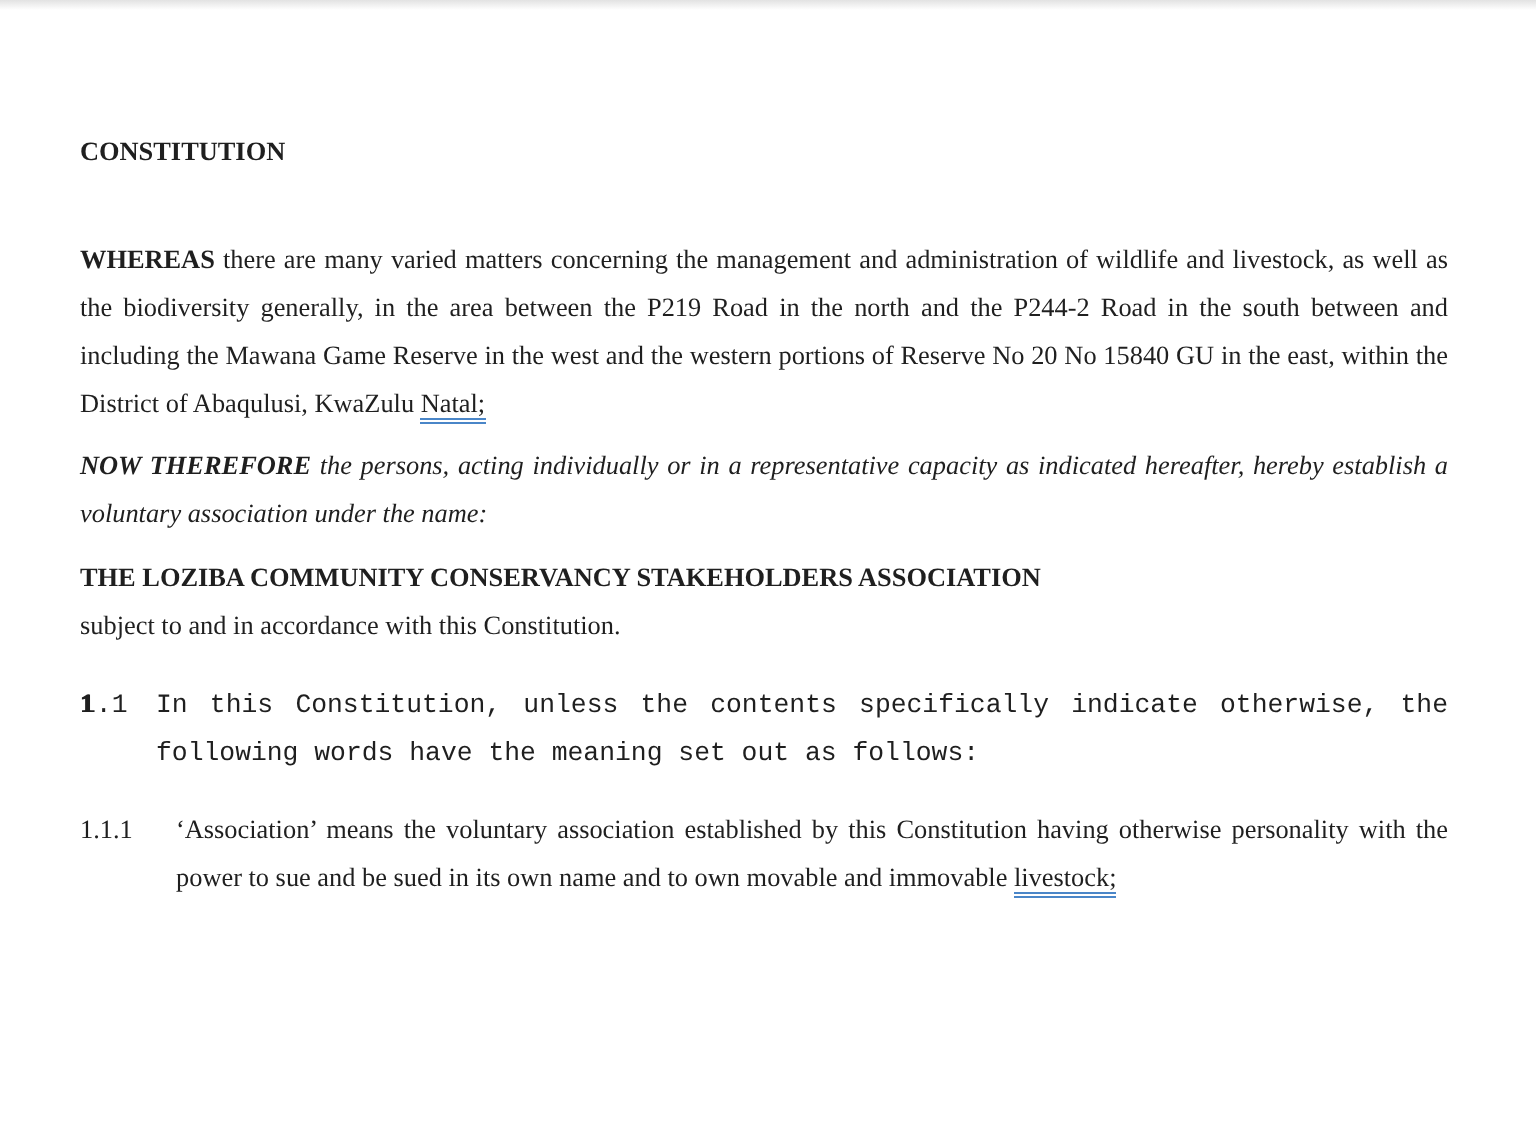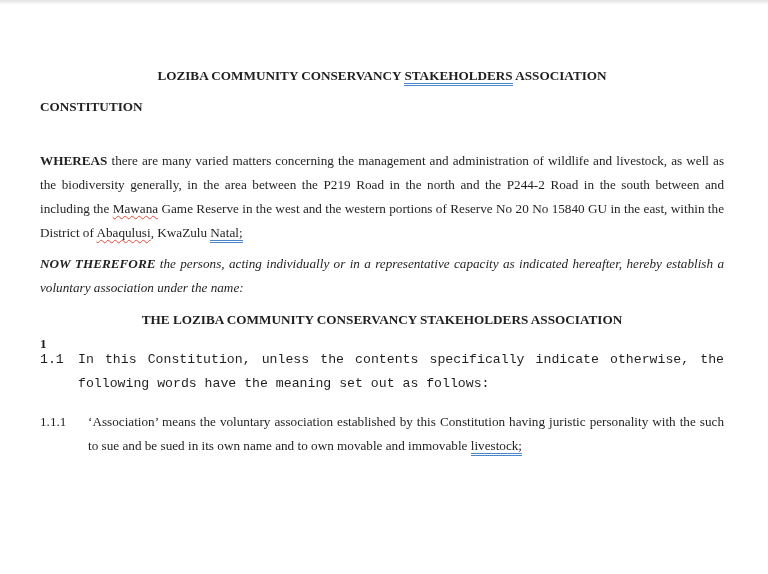--- a/index.html
+++ b/index.html
@@ -27,46 +27,45 @@
     font-size: 13.2px;
     line-height: 24px;
   }
   .doc-block { margin: 0 0 0 0; }
   .title     { text-align: center; font-weight: 700; margin-bottom: 7px; }
   .subtitle  { text-align: left; font-weight: 700; margin-bottom: 30px; }
   .para      { text-align: justify; }
   .p1 { margin-bottom: 7px; }
   .p2 { margin-bottom: 6px; }
   .p3 { margin-bottom: 8px; font-style: italic; }
-  .name-line { text-align: center; font-weight: 700; margin-bottom: 0; }
+  .name-line { text-align: left; font-weight: 700; margin-bottom: 0; }
   .closing   { margin-bottom: 15px; }
   .heading1  { font-weight: 700; position: relative; padding-left: 28px; margin-bottom: 16px; }
   .clause1   { position: relative; padding-left: 38px; margin-bottom: 14px; text-align: justify; font-family: Liberation Mono, monospace; }
   .clause2   { position: relative; padding-left: 48px; text-align: justify; }
   .num { position: absolute; left: 0; top: 0; }
   .b { font-weight: 700; }
   .spell {
-    text-decoration: underline;
     text-decoration-style: wavy;
     text-decoration-color: #e04c3c;
     text-decoration-thickness: 1px;
     text-underline-offset: 2px;
     text-decoration-skip-ink: none;
   }
   .grammar {
     border-bottom: 3px double #4a86c8;
   }
 </style>
 </head>
 <body>
 
 <div class="page-top-edge"></div>
 
 <div class="doc">
-    <div class="doc-block title"><span class="b">LOZIBA COMMUNITY CONSERVANCY </span><span class="b grammar">STAKEHOLDERS</span><span class="b"> ASSOCIATION</span></div>
     <div class="doc-block subtitle"><span class="b">CONSTITUTION</span></div>
     <div class="doc-block para p1"><span class="b">WHEREAS </span><span class="">there are many varied matters concerning the management and administration of wildlife and livestock, as well as the biodiversity generally, in the area between the P219 Road in the north and the P244-2 Road in the south between and including the </span><span class="spell">Mawana</span><span class=""> Game Reserve in the west and the western portions of Reserve No 20 No 15840 GU in the east, within the District of </span><span class="spell">Abaqulusi</span><span class="">, KwaZulu </span><span class="grammar">Natal;</span></div>
     <div class="doc-block para p3"><span class="b">NOW THEREFORE </span><span class="">the persons, acting individually or in a representative capacity as indicated hereafter, hereby establish a voluntary association under the name:</span></div>
     <div class="doc-block name-line"><span class="b">THE LOZIBA COMMUNITY CONSERVANCY STAKEHOLDERS ASSOCIATION</span></div>
+    <div class="doc-block closing"><span class="">subject to and in accordance with this Constitution.</span></div>
     <div class="doc-block heading1"><span class="num">1</span></div>
     <div class="doc-block clause1"><span class="num">1.1</span><span class="">In this Constitution, unless the contents specifically indicate otherwise, the following words have the meaning set out as follows:</span></div>
-    <div class="doc-block clause2"><span class="num">1.1.1</span><span class="">‘Association’ means the voluntary association established by this Constitution having juristic personality with the such to sue and be sued in its own name and to own movable and immovable </span><span class="grammar">livestock;</span></div>
+    <div class="doc-block clause2"><span class="num">1.1.1</span><span class="">‘Association’ means the voluntary association established by this Constitution having otherwise personality with the power to sue and be sued in its own name and to own movable and immovable </span><span class="grammar">livestock;</span></div>
   </div>
 
 </body></html>

